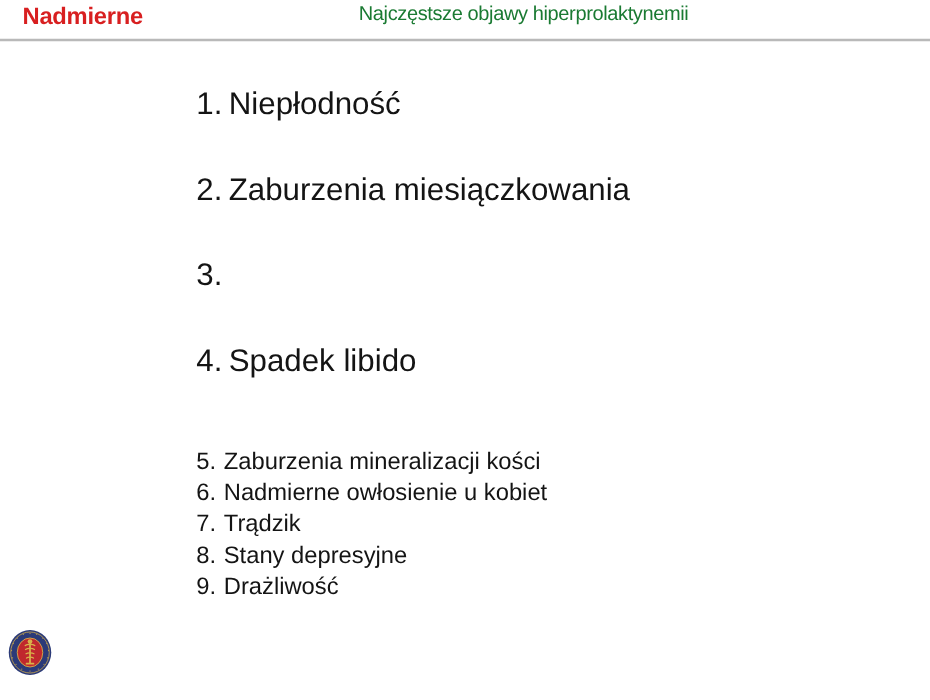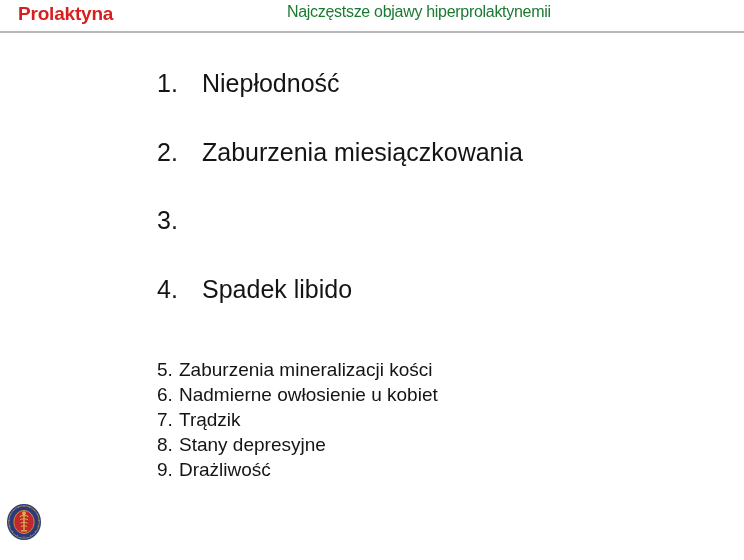--- a/index.html
+++ b/index.html
@@ -89,21 +89,20 @@
     margin-bottom: 0;
   }
 
   .list-major .num {
     min-width: 26px;
     flex: 0 0 auto;
   }
 
   .list-major .txt {
     flex: 0 1 auto;
-    margin-left: 19px;
   }
 
   
   .list-minor {
     position: absolute;
     left: 157px;
     top: 357px;
     width: 520px;
     margin: 0;
     padding: 0;
@@ -143,21 +142,21 @@
     width: 40px;
     height: 40px;
   }
 </style>
 </head>
 <body>
 
 <div class="slide">
 
   <div class="header">
-    <div class="header-brand">Prolaktyna</div>
+    <div class="header-brand">Nadmierne</div>
     <div class="header-subject">Najczęstsze objawy hiperprolaktynemii</div>
     <div class="header-rule"></div>
   </div>
 
   <ol class="list-major">
     <li>
       <span class="num">1.</span>
       <span class="txt">Niepłodność</span>
     </li>
     <li>

